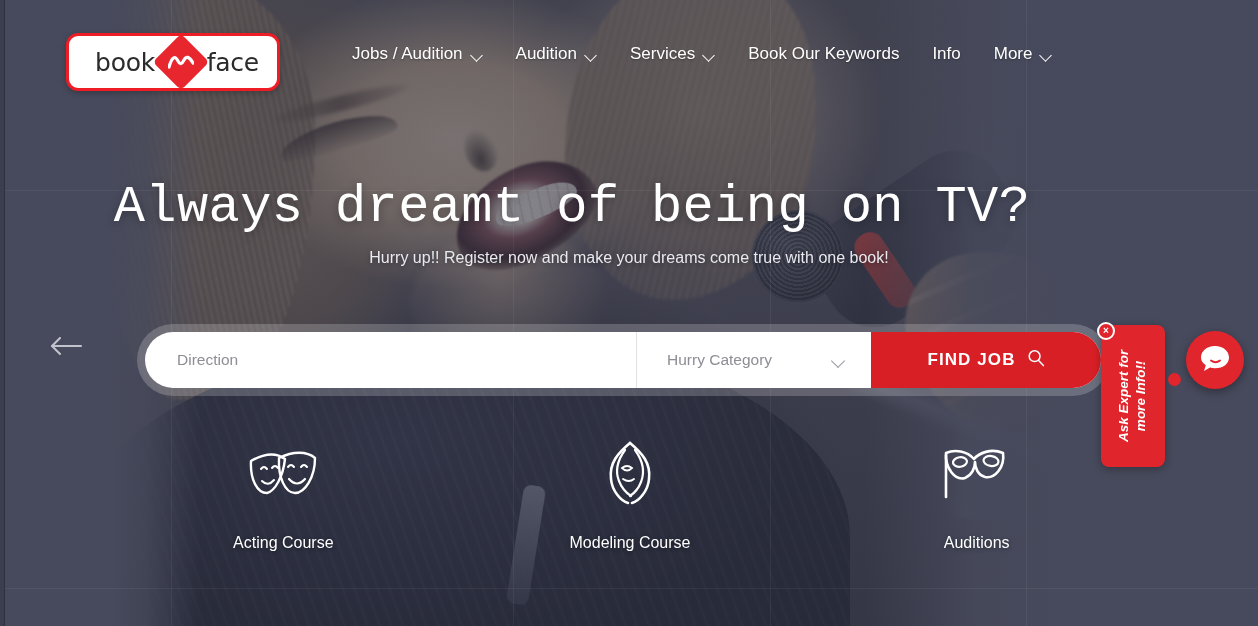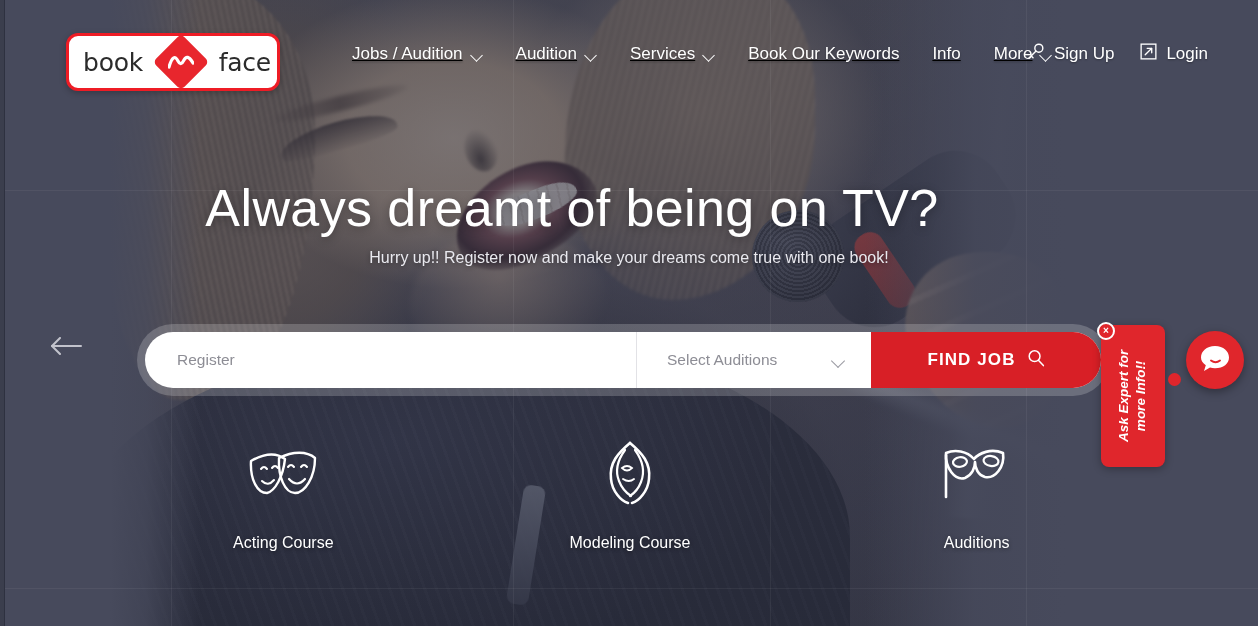--- a/index.html
+++ b/index.html
@@ -217,21 +217,21 @@
     z-index: 20;
     display: flex; align-items: center;
   }
   .logo {
     position: absolute; left: 66px; top: 33px;
     width: 214px; height: 58px;
     background: #fff;
     border: 3px solid #ee1c25;
     border-radius: 12px;
     display: flex; align-items: center; justify-content: center;
-    gap: 16px;
+    gap: 4px;
     box-shadow: 0 2px 6px rgba(0,0,0,0.25);
     padding-left: 8px;
   }
   .logo-word {
     font-family: "DejaVu Sans", sans-serif;
     font-size: 25px;
     color: #2b2b2b;
     letter-spacing: -0.3px;
     font-weight: 400;
   }
@@ -240,21 +240,21 @@
     background: #e8262d;
     transform: rotate(45deg);
     border-radius: 5px;
     display: flex; align-items: center; justify-content: center;
     margin: 0 2px;
   }
   .logo-diamond svg { transform: rotate(-45deg); }
 
   .nav {
     position: absolute; left: 352px; top: 40px;
-    display: flex; align-items: flex-end; text-decoration: underline;
+    display: flex; align-items: flex-end;
   }
   .nav-item {
     display: flex; align-items: center; gap: 9px;
     color: #fff;
     font-size: 17px;
     padding: 4px 0;
     margin-right: 33px;
     cursor: pointer;
     white-space: nowrap;
     text-shadow: 0 1px 2px rgba(0,0,0,0.35);
@@ -282,21 +282,21 @@
     color: #fff; font-size: 17px; cursor: pointer;
     text-shadow: 0 1px 2px rgba(0,0,0,0.35);
   }
 
   
   .hero-title {
     position: absolute; left: 0; top: 178px; width: 1144px;
     text-align: center;
     z-index: 15;
     color: #ffffff;
-    font-family: Liberation Sans, sans-serif;
+    font-family: Liberation Mono, monospace;
     font-weight: 300;
     font-size: 52px;
     letter-spacing: 0.4px;
     text-shadow: 0 2px 10px rgba(0,0,0,0.3);
   }
   .hero-sub {
     position: absolute; left: 0; top: 249px; width: 1258px;
     text-align: center;
     z-index: 15;
     color: #e9e9ef;
@@ -517,42 +517,20 @@
       </div>
       <div class="nav-item">
         <span>Info</span>
       </div>
       <div class="nav-item">
         <span>More</span>
         <span class="chev"></span>
       </div>
     </nav>
 
-    <div class="auth">
-      <div class="auth-item">
-        <span>
-          <svg width="19" height="19" viewBox="0 0 20 20" aria-hidden="true">
-            <circle cx="13.5" cy="6.5" r="4.2" stroke="#fff" stroke-width="1.5" fill="none"></circle>
-            <path d="M10.6 9.4 L3 17" stroke="#fff" stroke-width="1.5" fill="none" stroke-linecap="round"></path>
-            <path d="M5.4 14.6 L7.4 16.6" stroke="#fff" stroke-width="1.5" fill="none" stroke-linecap="round"></path>
-          </svg>
-        </span>
-        <span>Sign Up</span>
-      </div>
-      <div class="auth-item">
-        <span>
-          <svg width="17" height="17" viewBox="0 0 18 18" aria-hidden="true">
-            <rect x="1.2" y="1.2" width="15.6" height="15.6" stroke="#fff" stroke-width="1.4" fill="none"></rect>
-            <path d="M5.5 12.5 L12.2 5.8" stroke="#fff" stroke-width="1.4" stroke-linecap="round"></path>
-            <path d="M7.6 5.6 L12.4 5.6 L12.4 10.4" stroke="#fff" stroke-width="1.4" fill="none" stroke-linecap="round" stroke-linejoin="round"></path>
-          </svg>
-        </span>
-        <span>Login</span>
-      </div>
-    </div>
   </div>
 
   <div class="hero-title">Always dreamt of being on TV?</div>
   <div class="hero-sub">Hurry up!! Register now and make your dreams come true with one book!</div>
 
   <div class="arrow arrow-prev">
     <span>
       <svg width="34" height="22" viewBox="0 0 34 22" aria-hidden="true">
         <path d="M32 11 L3 11" stroke="#d8d9e0" stroke-width="2" stroke-linecap="round"></path>
         <path d="M11 3 L3 11 L11 19" stroke="#d8d9e0" stroke-width="2" fill="none" stroke-linecap="round" stroke-linejoin="round"></path>
@@ -563,23 +541,23 @@
     <span>
       <svg width="34" height="22" viewBox="0 0 34 22" aria-hidden="true">
         <path d="M2 11 L31 11" stroke="#d8d9e0" stroke-width="2" stroke-linecap="round"></path>
         <path d="M23 3 L31 11 L23 19" stroke="#d8d9e0" stroke-width="2" fill="none" stroke-linecap="round" stroke-linejoin="round"></path>
       </svg>
     </span>
   </div>
 
   <div class="search-wrap">
     <div class="search-inner">
-      <div class="kw-field">Register</div>
+      <div class="kw-field">Direction</div>
       <div class="cat-field">
-        <span>Select Auditions</span>
+        <span>Hurry Category</span>
         <span class="cat-chev"></span>
       </div>
       <div class="find-btn">
         <span>FIND JOB</span>
         <span>
           <svg width="18" height="18" viewBox="0 0 18 18" aria-hidden="true">
             <circle cx="7.6" cy="7.2" r="5.4" stroke="#fff" stroke-width="1.5" fill="none"></circle>
             <path d="M11.6 11.4 L16.4 16.6" stroke="#fff" stroke-width="1.5" stroke-linecap="round"></path>
           </svg>
         </span>

